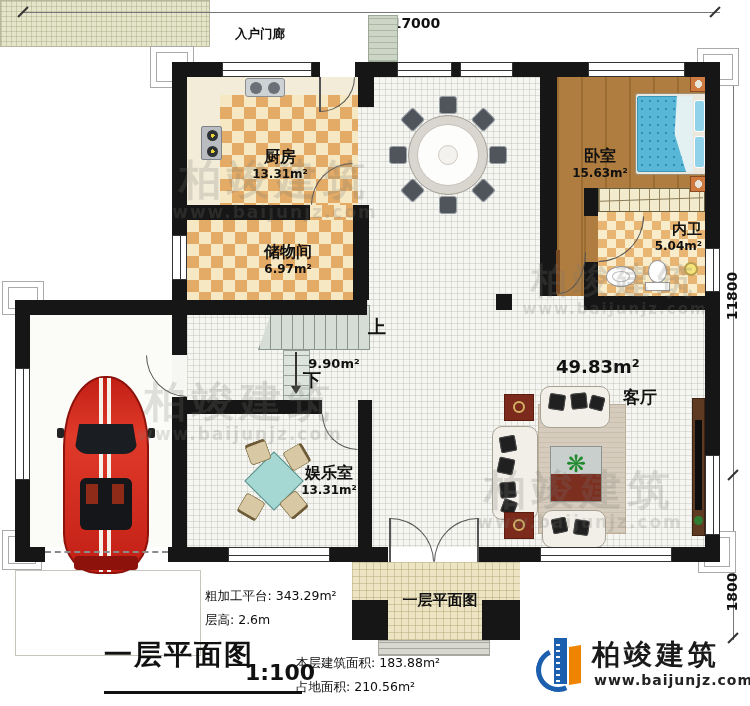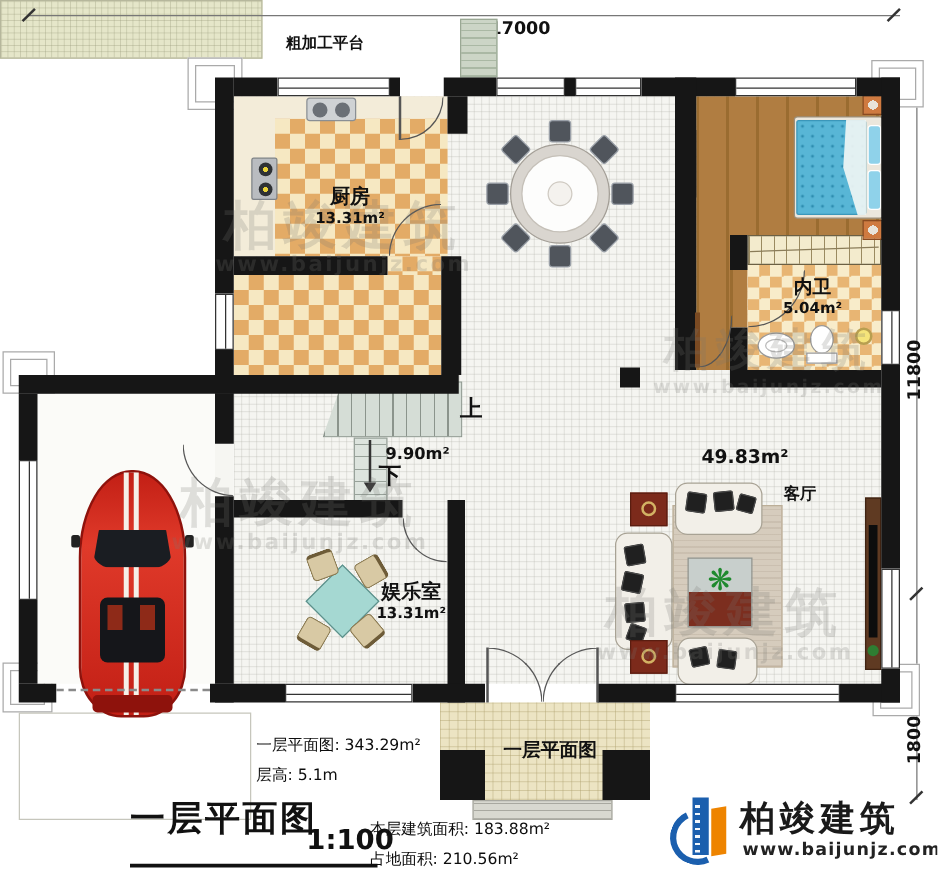--- a/index.html
+++ b/index.html
@@ -240,42 +240,50 @@
   </div>
   <div class="wm" style="left:60px;top:380px;width:360px;">
     <div class="t">柏竣建筑</div>
     <div class="u">www.baijunjz.com</div>
   </div>
   <div class="wm" style="left:400px;top:468px;width:360px;">
     <div class="t">柏竣建筑</div>
     <div class="u">www.baijunjz.com</div>
   </div>
 
-  <div class="abs" style="left:200px;top:26px;width:120px;text-align:center;font-size:12.5px;font-weight:700;">粗加工平台</div>
+  <div class="abs" style="left:200px;top:26px;width:120px;text-align:center;font-size:12.5px;font-weight:700;">入户门廊</div>
   <div class="rl" style="left:228px;top:147px;width:104px;">
     <div class="rname">厨房</div>
     <div class="rarea">13.31m²</div>
   </div>
-  <div class="rl" style="left:598px;top:220px;width:104px;">
+  <div class="rl" style="left:548px;top:146px;width:104px;">
+    <div class="rname">卧室</div>
+    <div class="rarea">15.63m²</div>
+  </div>
+  <div class="rl" style="left:598px;top:220px;width:104px;text-align:right;">
     <div class="rname" style="font-size:15px;">内卫</div>
     <div class="rarea">5.04m²</div>
+  </div>
+  <div class="rl" style="left:236px;top:242px;width:104px;">
+    <div class="rname">储物间</div>
+    <div class="rarea">6.97m²</div>
   </div>
   <div class="rl" style="left:277px;top:463px;width:104px;">
     <div class="rname">娱乐室</div>
     <div class="rarea">13.31m²</div>
   </div>
-  <div class="abs" style="left:556px;top:356px;width:80px;text-align:center;font-size:15px;font-weight:700;">49.83m²</div>
-  <div class="abs" style="left:600px;top:386px;width:80px;text-align:center;font-size:13px;font-weight:700;">客厅</div>
+  <div class="abs" style="left:556px;top:356px;width:80px;text-align:center;font-size:18px;font-weight:700;">49.83m²</div>
+  <div class="abs" style="left:600px;top:386px;width:80px;text-align:center;font-size:17px;font-weight:700;">客厅</div>
   <div class="abs" style="left:299px;top:356px;width:70px;text-align:center;font-size:13px;font-weight:700;">9.90m²</div>
   <div class="abs" style="left:368px;top:315px;font-size:18px;font-weight:700;">上</div>
   <div class="abs" style="left:303px;top:368px;font-size:18px;font-weight:700;">下</div>
   <div class="abs" style="left:385px;top:591px;width:110px;text-align:center;font-size:15px;font-weight:700;">一层平面图</div>
 
-  <div class="info" style="left:205px;top:588px;">一层平面图: 343.29m²</div>
-  <div class="info" style="left:205px;top:612px;">层高: 5.1m</div>
+  <div class="info" style="left:205px;top:588px;">粗加工平台: 343.29m²</div>
+  <div class="info" style="left:205px;top:612px;">层高: 2.6m</div>
   <div class="abs" style="left:104px;top:636px;font-size:28px;font-weight:700;letter-spacing:2px;">一层平面图</div>
   <div class="abs" style="left:245px;top:660px;font-size:22px;font-weight:600;">1:100</div>
   <div class="abs" style="left:104px;top:691px;width:198px;height:3px;background:#111;"></div>
   <div class="info" style="left:296px;top:655px;">本层建筑面积: 183.88m²</div>
   <div class="info" style="left:296px;top:679px;">占地面积: 210.56m²</div>
 
   <div class="abs" style="left:538px;top:634px;width:200px;height:66px;">
     <div class="abs" style="left:0;top:0;width:50px;height:64px;">
       <div class="abs" style="left:-2px;top:14px;width:44px;height:44px;border:5px solid transparent;border-left-color:#1b5fae;border-bottom-color:#1b5fae;border-radius:50%;transform:rotate(20deg);"></div>
       <div class="abs" style="left:16px;top:4px;width:13px;height:46px;background:#1b5fae;background-image:repeating-linear-gradient(0deg,rgba(255,255,255,.95) 0 2px,transparent 2px 6px);background-size:4px 90%;background-repeat:no-repeat;background-position:2px 3px;"></div>

